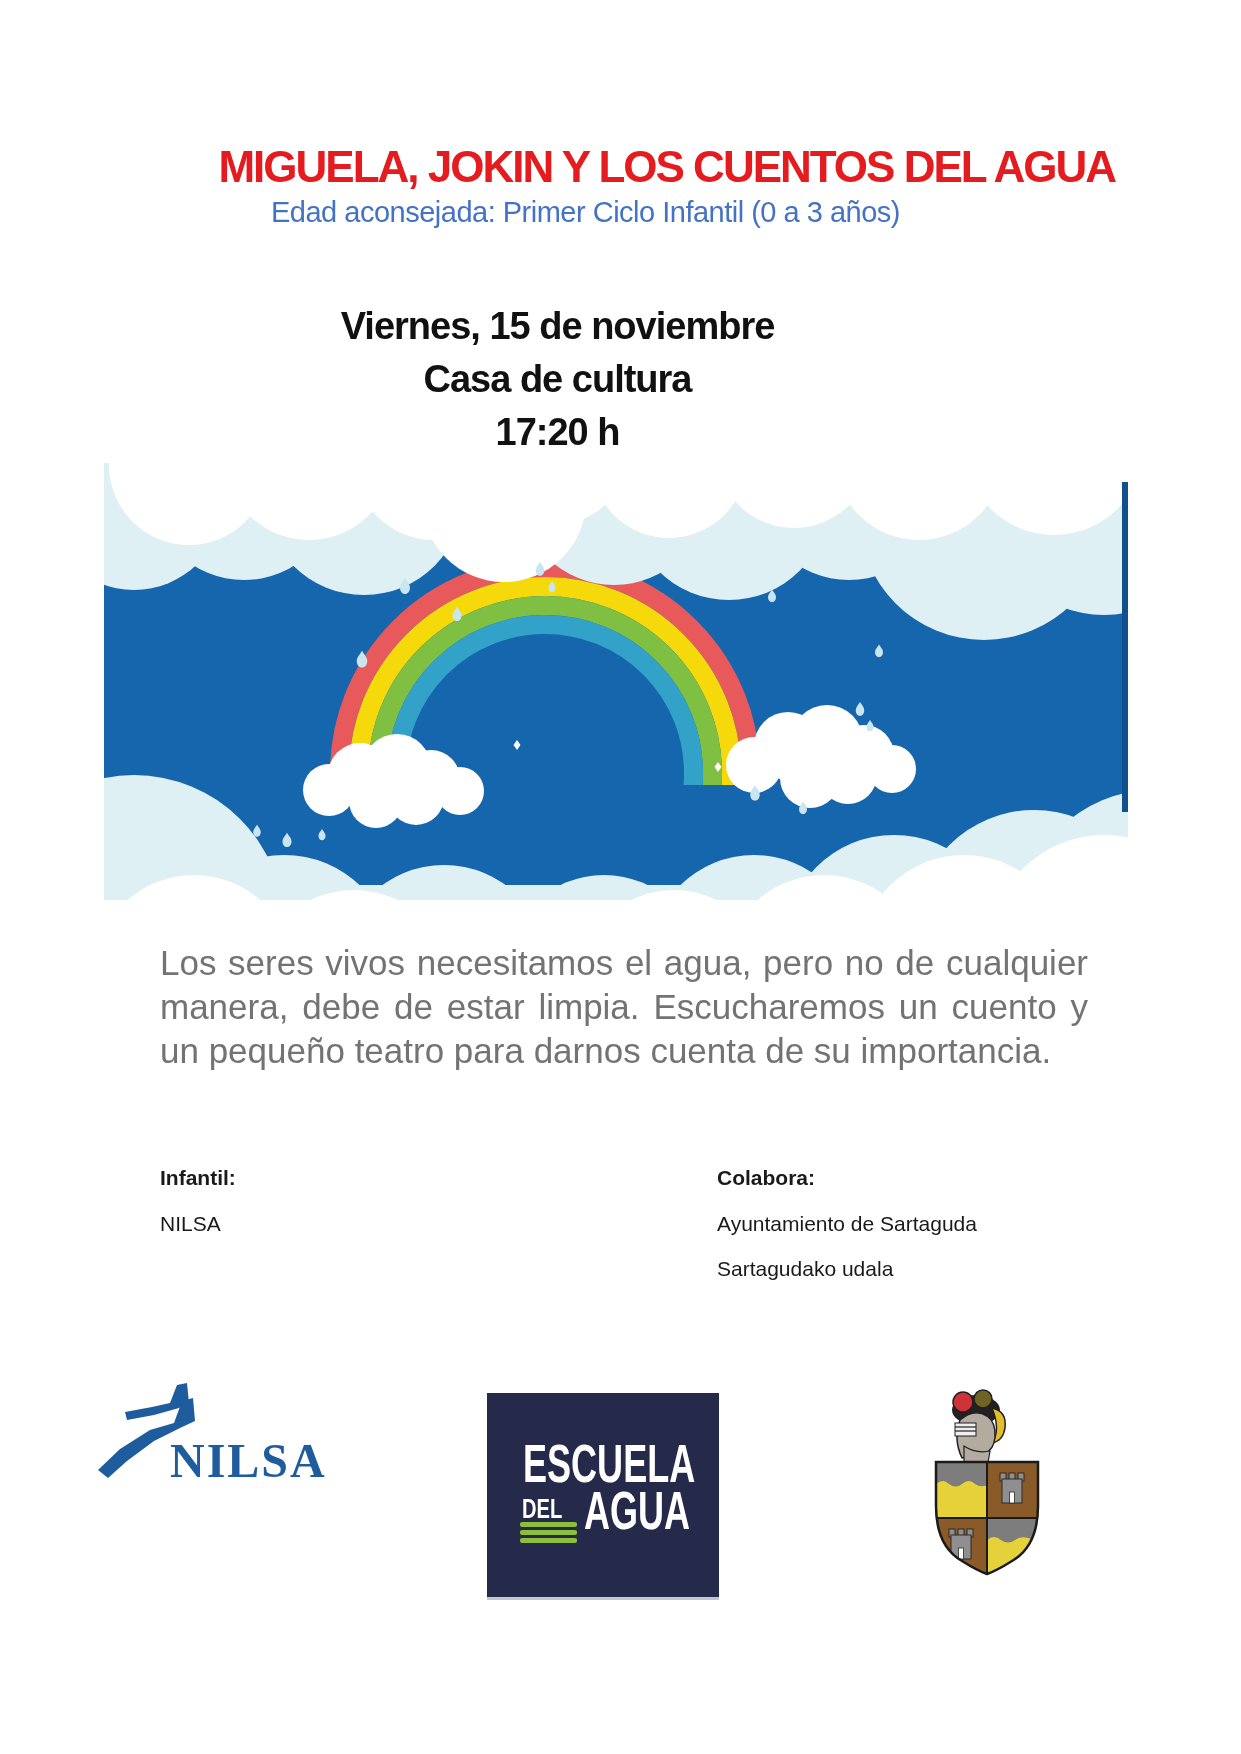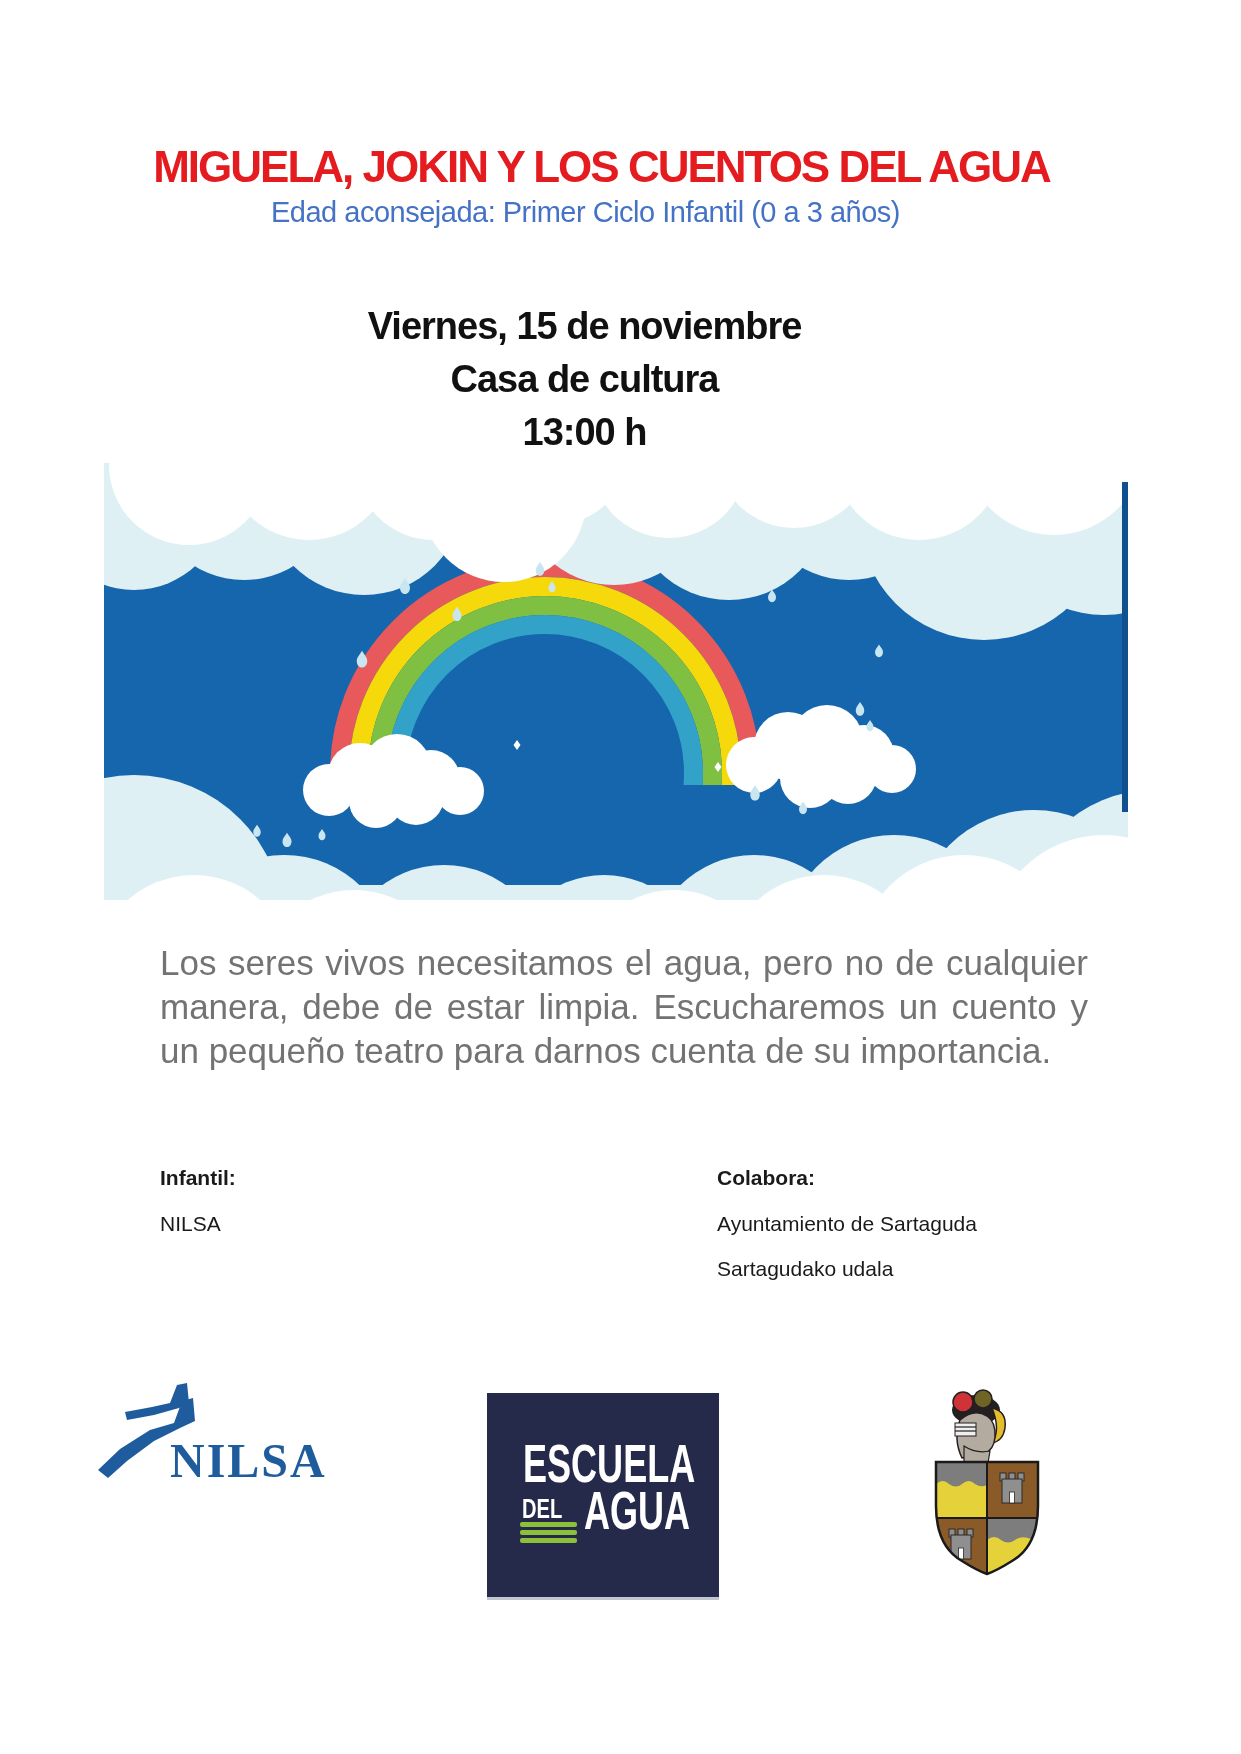--- a/index.html
+++ b/index.html
@@ -1,24 +1,24 @@
 <!DOCTYPE html>
 <html><head>
 <meta charset="utf-8">
 <style>
   html,body{margin:0;padding:0;background:#fff;}
   .page{position:relative;width:1241px;height:1754px;background:#ffffff;overflow:hidden;
         font-family:"Liberation Sans",sans-serif;}
   .abs{position:absolute;}
-  .title{position:absolute;left:0;top:142px;width:1115px;text-align:center;
-         font-size:44px;font-weight:bold;letter-spacing:-2px;color:#e41c20;padding-left:44px;}
+  .title{position:absolute;left:0;top:142px;width:1115px;text-align:right;
+         font-size:44px;font-weight:bold;letter-spacing:-2px;color:#e41c20;}
   .subtitle{position:absolute;left:0;top:196px;width:1115px;text-align:center;
          font-size:29px;letter-spacing:-0.5px;color:#4472c4;padding-left:28px;}
-  .event-block{position:absolute;left:16px;top:300px;width:1115px;text-align:center;
-         font-size:38px;font-weight:bold;color:#111;line-height:53px;letter-spacing:-1px;padding-left:11px;}
+  .event-block{position:absolute;left:0;top:300px;width:1115px;text-align:center;
+         font-size:38px;font-weight:bold;color:#111;line-height:53px;letter-spacing:-1px;}
 
   
   .description{position:absolute;left:160px;top:941px;width:928px;
          font-family:Liberation Sans, sans-serif;font-size:35px;line-height:44px;color:#737373;
          text-align:justify;}
 
   
   .credit-label{font-size:21px;font-weight:bold;color:#1a1a1a;}
   .credit-value{font-size:21px;color:#1a1a1a;}
 
@@ -35,21 +35,21 @@
 <body>
 
 <div class="page">
 
   <div class="title">MIGUELA, JOKIN Y LOS CUENTOS DEL AGUA</div>
   <div class="subtitle">Edad aconsejada: Primer Ciclo Infantil (0 a 3 años)</div>
 
   <div class="event-block">
     <div>Viernes, 15 de noviembre</div>
     <div>Casa de cultura</div>
-    <div>13:00 h</div>
+    <div>17:20 h</div>
   </div>
 
   <svg class="abs" style="left:104px;top:445px;" width="1024" height="465" viewBox="0 0 1024 465">
     <defs>
       <clipPath id="rbclip">
           <rect x="0" y="0" width="1024" height="340"></rect>
         </clipPath>
       <path id="drop" d="M0,-7 C2.5,-3 5,-0.5 5,2.5 C5,6.6 2.8,9 0,9 C-2.8,9 -5,6.6 -5,2.5 C-5,-0.5 -2.5,-3 0,-7 Z"></path>
       <path id="spark" d="M0,-5 L3.5,0 L0,5 L-3.5,0 Z"></path>
       <g id="tower">

